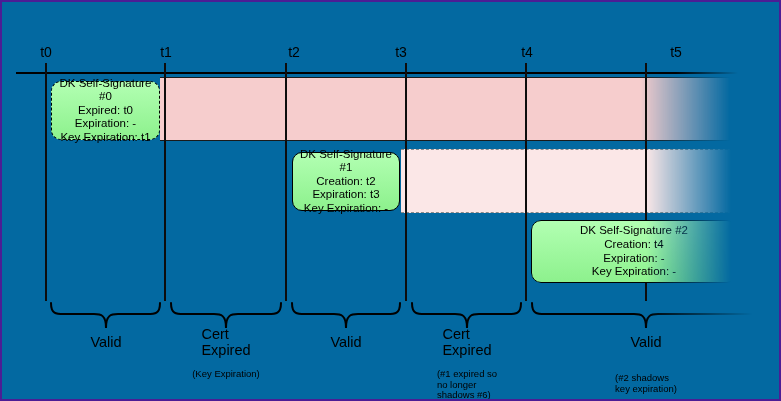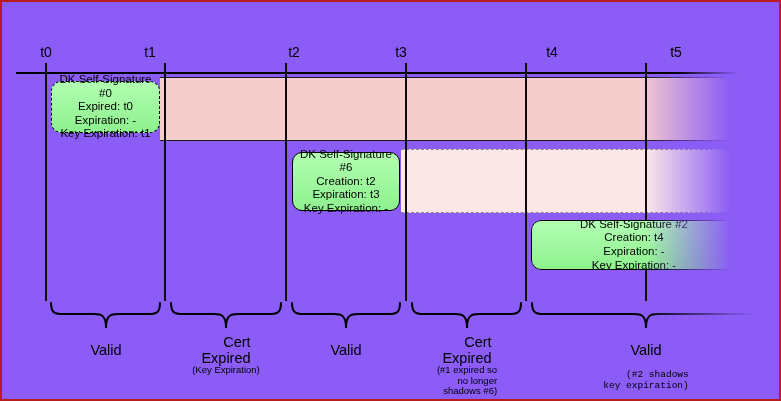--- a/index.html
+++ b/index.html
@@ -1,22 +1,22 @@
 <!DOCTYPE html>
 <html style="--band-dark: #f6cdcd; --band-light: #fbe7e7; --green-top: #b2ffb2; --green-bottom: #8df18d;"><head>
 <meta charset="utf-8">
 <style>
   html, body { margin: 0; padding: 0; background: #fff; }
   .canvas {
     position: relative;
     width: 781px;
     height: 401px;
     box-sizing: border-box;
-    background: #8b5cf6;
-    border: 2px solid #b91c1c;
+    background: #0369a1;
+    border: 2px solid #4c1d95;
     overflow: hidden;
     font-family: "Liberation Sans", sans-serif;
     color: #000;
   }
   
   .timeline {
     position: absolute;
     left: 14px; top: 70px;
     width: 726px; height: 2px;
     background: linear-gradient(to right, #000 0px, #000 660px, rgba(0,0,0,0) 722px);
@@ -67,95 +67,95 @@
     border-radius: 10px;
     background: linear-gradient(180deg, var(--green-top, #b2ffb2) 0%, var(--green-bottom, #8df18d) 100%);
     display: flex;
     flex-direction: column;
     align-items: center;
     justify-content: center;
     font-size: 11.5px;
     line-height: 13.6px;
     text-align: center;
   }
-  .sigbox-0 { left: 49px;  top: 79px;  width: 109px; height: 52px; border-style: dashed; }
+  .sigbox-0 { left: 49px;  top: 79px;  width: 109px; height: 59px; border-style: dashed; }
   .sigbox-1 { left: 290px; top: 150px; width: 108px; height: 59px; }
   .sigbox-2 {
-    left: 529px; top: 218px; width: 206px; height: 50px;
+    left: 529px; top: 218px; width: 206px; height: 63px;
     -webkit-mask-image: linear-gradient(to right, #000 0px, #000 115px, rgba(0,0,0,0) 200px);
             mask-image: linear-gradient(to right, #000 0px, #000 115px, rgba(0,0,0,0) 200px);
   }
   
   .braces {
     position: absolute;
     left: 0; top: 299px;
     width: 781px; height: 34px;
   }
   .braces path { stroke: #000; stroke-width: 2; fill: none; stroke-linecap: round; }
   .brace5 {
     -webkit-mask-image: linear-gradient(to right, #000 0px, #000 640px, rgba(0,0,0,0) 750px);
             mask-image: linear-gradient(to right, #000 0px, #000 640px, rgba(0,0,0,0) 750px);
   }
   
   .section {
     position: absolute;
-    top: 333px;
+    top: 325px;
     transform: translateX(-50%);
-    text-align: right;
+    text-align: left;
     width: max-content;
   }
   .sec-label {
     font-size: 14.5px;
     line-height: 16px;
     height: 30px;
     display: flex;
     align-items: center;
     justify-content: center;
     white-space: pre-line;
   }
   .sec-note {
-    margin-top: 0;
+    margin-top: 12px;
     font-size: 9.5px;
     line-height: 10.5px;
     white-space: pre-line;
   }
-  .sec-note.lower { margin-top: 5px; font-family: Liberation Mono, monospace; }
+  .sec-note.lower { margin-top: 16px; }
 </style>
 </head>
 <body>
 
 <div class="canvas">
 
   <div class="timeline"></div>
 
   <div class="band band-dark"></div>
   <div class="band band-light"></div>
 
   <div class="vline" style="left:44px"></div>
   <div class="vline" style="left:163px"></div>
   <div class="vline" style="left:284px"></div>
   <div class="vline" style="left:404px"></div>
   <div class="vline" style="left:524px"></div>
   <div class="vline" style="left:644px"></div>
 
   <div class="tick-label" style="left:44px">t0</div>
-  <div class="tick-label" style="left:148px">t1</div>
+  <div class="tick-label" style="left:164px">t1</div>
   <div class="tick-label" style="left:292px">t2</div>
   <div class="tick-label" style="left:399px">t3</div>
-  <div class="tick-label" style="left:550px">t4</div>
+  <div class="tick-label" style="left:525px">t4</div>
   <div class="tick-label" style="left:674px">t5</div>
 
   <div class="sigbox sigbox-0">
     <div>DK Self-Signature #0</div>
     <div>Expired: t0</div>
     <div>Expiration: -</div>
     <div>Key Expiration: t1</div>
   </div>
   <div class="sigbox sigbox-1">
-    <div>DK Self-Signature #6</div>
+    <div>DK Self-Signature #1</div>
     <div>Creation: t2</div>
     <div>Expiration: t3</div>
     <div>Key Expiration: -</div>
   </div>
   <div class="sigbox sigbox-2">
     <div>DK Self-Signature #2</div>
     <div>Creation: t4</div>
     <div>Expiration: -</div>
     <div>Key Expiration: -</div>
   </div>

